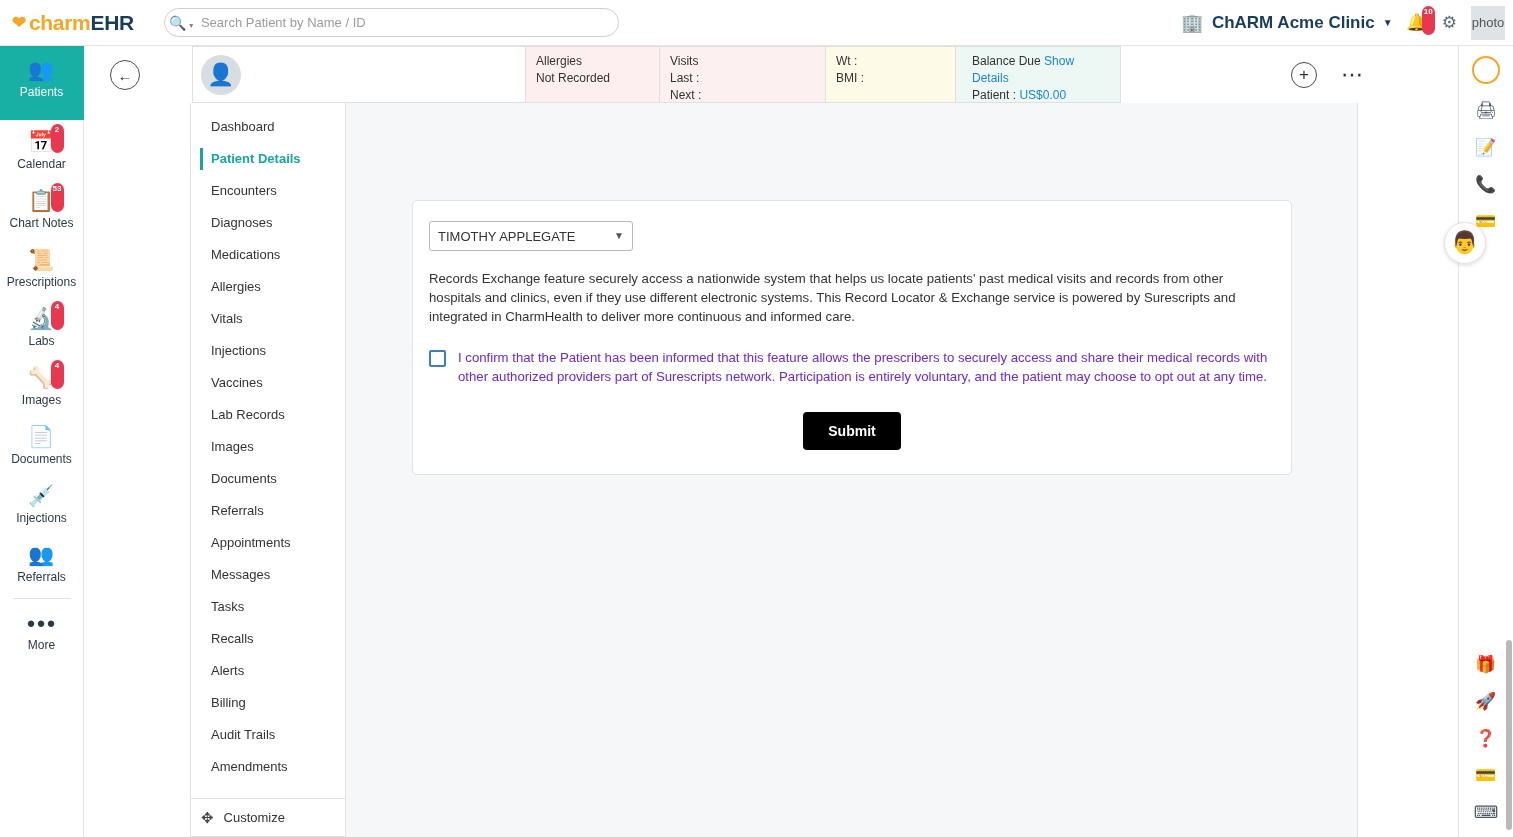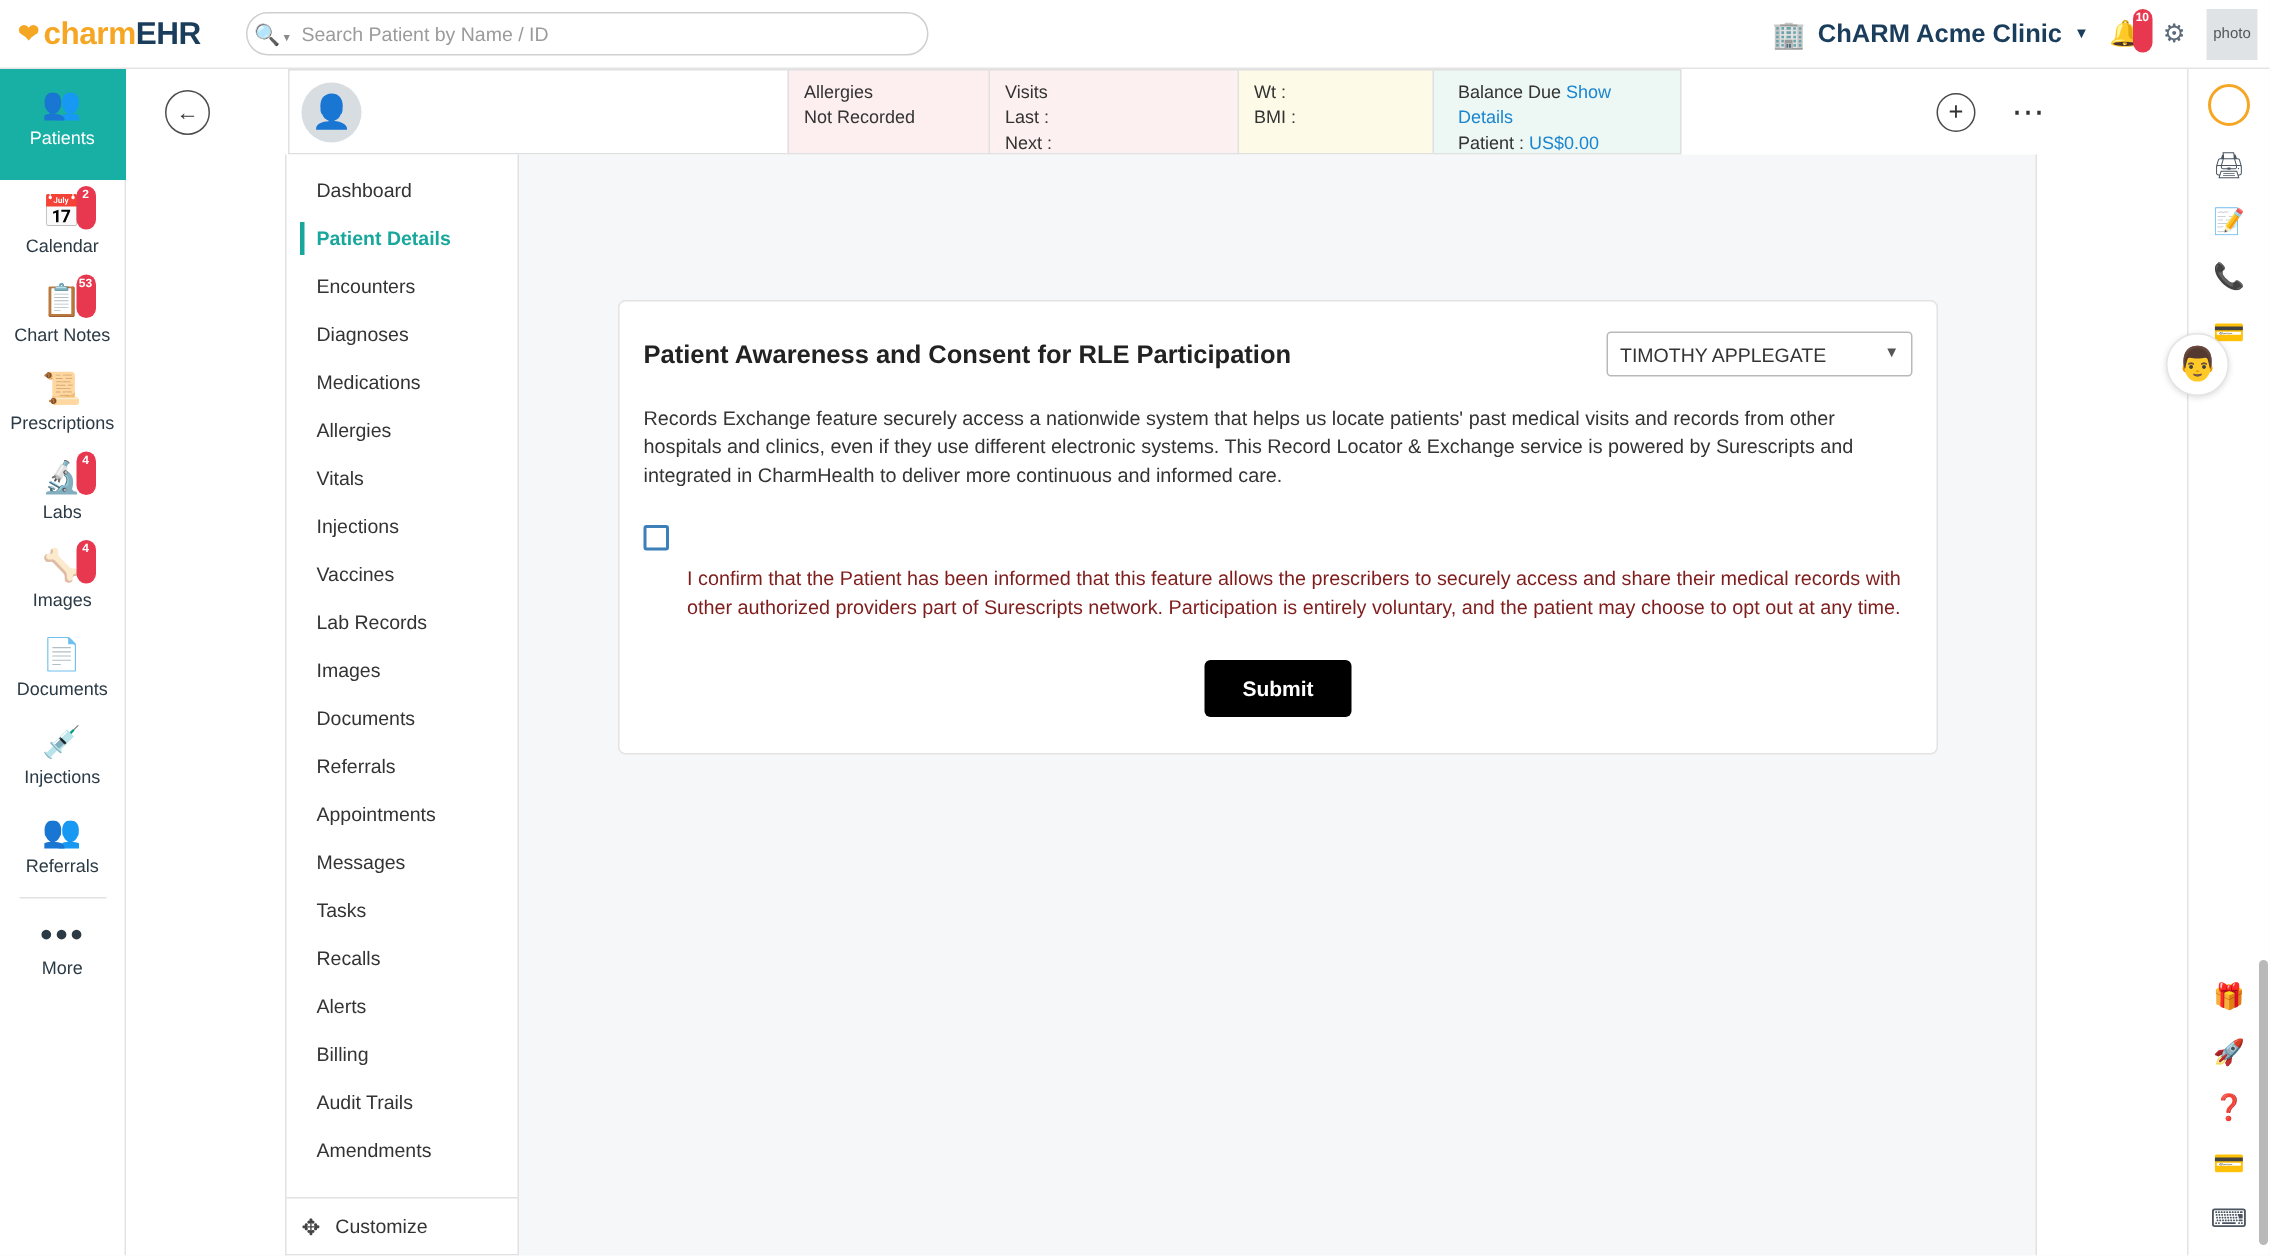--- a/index.html
+++ b/index.html
@@ -45,21 +45,21 @@
   .bldg { font-size: 18px; color: #7a8da0; }
   .chev { font-size: 10px; color: #1b3d5c; }
   .icon-btn { position: relative; color: #5b6b7a; font-size: 17px; cursor: pointer; }
   .badge {
     position: absolute; top: -6px; right: -7px; background: #e8384f; color: #fff;
     font-size: 8px; line-height: 12px; min-width: 13px; height: 29px; border-radius: 7px;
     text-align: center; padding: 0 2px; font-weight: bold;
   }
   .photo-thumb {
     width: 34px; height: 34px; background: #dfe3e6; overflow: hidden;
-    font-size: 10px; color: #555; display:flex; align-items:center; justify-content:center;
+    font-size: 13px; color: #555; display:flex; align-items:center; justify-content:center;
   }
 
   
   .leftnav {
     position: absolute; top: 46px; left: 0; width: 84px; height: 791px;
     background: #ffffff; border-right: 1px solid #e4e4e4;
     display: flex; flex-direction: column; align-items: center; padding-top: 0;
   }
   .nav-item {
     width: 84px; padding: 10px 0 8px; text-align: center; cursor: pointer;
@@ -166,21 +166,21 @@
     position: absolute; right: 9px; top: 9px; font-size: 10px; color: #555; pointer-events: none;
   }
   .desc {
     margin-top: 18px; font-size: 13.2px; line-height: 19px; color: #333; width: 840px;
   }
   .consent-row { margin-top: 22px; display: flex; gap: 12px; width: 845px; }
   .chk {
     width: 17px; height: 17px; border: 2px solid #3d7fb8; border-radius: 2px; background:#fff;
     flex: none; margin-top: 2px; cursor: pointer;
   }
-  .consent-text { font-size: 13.2px; line-height: 19px; color: #7f1d1d; margin-top: 28px; }
+  .consent-text { font-size: 13.2px; line-height: 19px; color: #6d28d9; }
   .submit-wrap { display: flex; justify-content: center; margin-top: 26px; }
   .submit {
     background: #000000; color: #fff; border: none; border-radius: 4px;
     width: 98px; height: 38px; font-size: 14px; font-weight: bold; cursor: pointer;
     font-family: "Liberation Sans", sans-serif;
   }
 
   
   .rightrail {
     position: absolute; right: 0; top: 46px; width: 55px; height: 791px;
@@ -345,21 +345,20 @@
     <div class="side-footer">
       <span class="move-ico">✥</span>
       <span>Customize</span>
     </div>
   </div>
 
   <div class="content">
 
     <div class="card">
       <div class="card-head">
-        <div class="card-title">Patient Awareness and Consent for RLE Participation</div>
         <div class="select-wrap">
           <select class="provider-select">
             <option>TIMOTHY APPLEGATE</option>
           </select>
           <span class="arrow">▼</span>
         </div>
       </div>
 
       <div class="desc">Records Exchange feature securely access a nationwide system that helps us locate patients' past medical visits and records from other hospitals and clinics, even if they use different electronic systems. This Record Locator &amp; Exchange service is powered by Surescripts and integrated in CharmHealth to deliver more continuous and informed care.</div>
 

